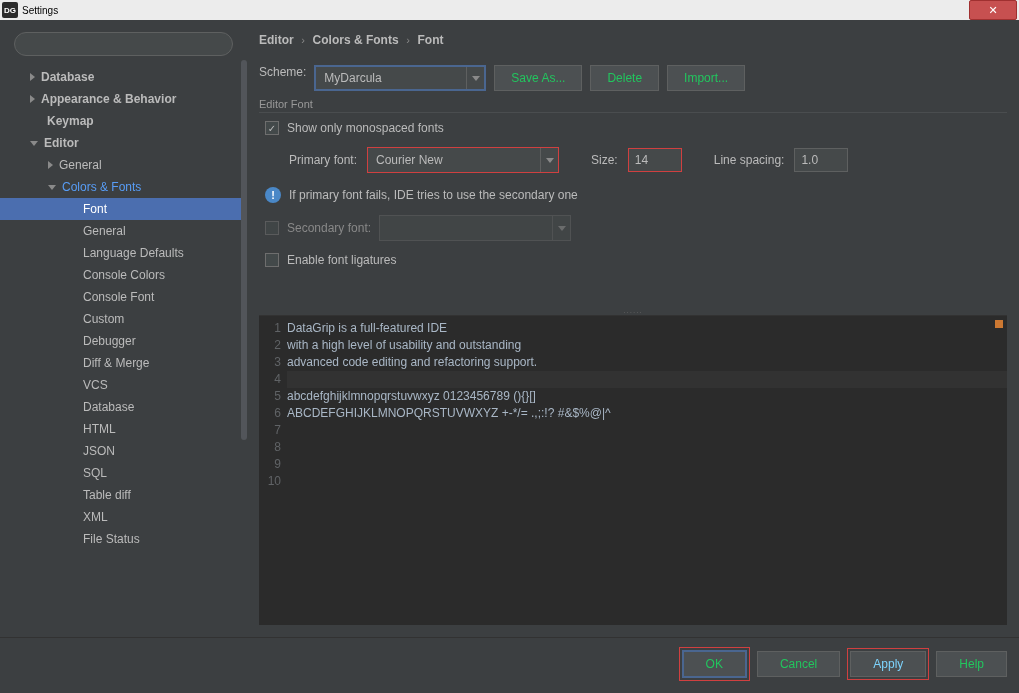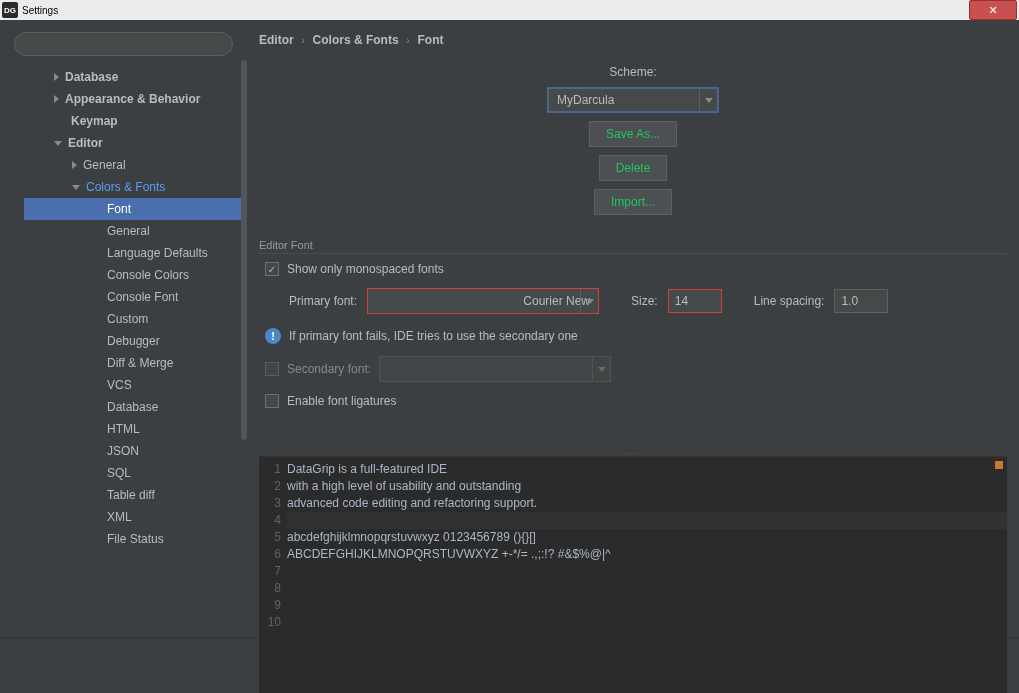--- a/index.html
+++ b/index.html
@@ -14,52 +14,52 @@
 
 
 .main { display: flex; height: 617px; }
 .sidebar { width: 247px; background: #3c3f41; padding-top: 12px; position: relative; }
 .search-wrap { padding: 0 14px 10px 14px; }
 .search { width: 100%; height: 24px; background: #45494a; border: 1px solid #5e6060; border-radius: 12px; padding: 0 10px 0 26px; color: #bbb; font-family: inherit; position: relative; }
 .search-container { position: relative; }
 .search-icon { position: absolute; left: 22px; top: 5px; color: #888; font-size: 12px; pointer-events: none; }
 
 .tree { list-style: none; }
-.tree-item { padding: 4px 0 4px 30px; cursor: pointer; color: #bbbbbb; display: flex; align-items: center; gap: 6px; margin-left: 24px; }
+.tree-item { padding: 4px 0 4px 30px; cursor: pointer; color: #bbbbbb; display: flex; align-items: center; gap: 6px; }
 .tree-item.bold { font-weight: bold; }
 .tree-item.level2 { padding-left: 48px; }
 .tree-item.level3 { padding-left: 66px; color: #bbbbbb; }
 .tree-item.selected { background: #4b6eaf; color: #fff; }
 .tree-item.active-link { color: #589df6; }
 .tree-arrow { display: inline-block; width: 0; height: 0; }
 .arrow-right { border-top: 4px solid transparent; border-bottom: 4px solid transparent; border-left: 5px solid #8a8a8a; }
 .arrow-down { border-left: 4px solid transparent; border-right: 4px solid transparent; border-top: 5px solid #8a8a8a; }
 .tree-indent { display: inline-block; width: 11px; }
 .sidebar-scrollbar { position: absolute; right: 0; top: 40px; width: 6px; height: 380px; background: #52555a; border-radius: 3px; }
 
 
 .content { flex: 1; background: #3c3f41; padding: 12px 12px; position: relative; display: flex; flex-direction: column; }
 .breadcrumb { color: #bbbbbb; font-weight: bold; font-size: 13px; margin-bottom: 18px; }
 .breadcrumb .sep { color: #888; font-weight: normal; margin: 0 4px; font-size: 11px; }
 
-.row { display: flex; align-items: center; gap: 8px; margin-bottom: 24px; flex-direction: column; }
+.row { display: flex; align-items: flex-start; gap: 8px; margin-bottom: 7px; }
 .label { color: #bbbbbb; }
 .combo { height: 26px; background: #45494a; border: 1px solid #5e6060; display: flex; align-items: center; padding: 0 8px; color: #bbb; position: relative; }
 .combo-arrow { width: 18px; border-left: 1px solid #5e6060; height: 100%; display: flex; align-items: center; justify-content: center; position: absolute; right: 0; top: 0; }
 .combo.scheme { width: 172px; border: 2px solid #4a6690; }
 .btn { height: 26px; padding: 0 16px; background: #4c5052; border: 1px solid #5e6060; color: #22c55e; display: flex; align-items: center; cursor: pointer; }
 
 .fieldset-label { color: #999; font-size: 11px; margin-bottom: 8px; border-bottom: 1px solid #4a4d4f; padding-bottom: 2px; }
 .checkbox-row { display: flex; align-items: center; gap: 8px; margin-bottom: 12px; padding-left: 6px; }
 .checkbox { width: 14px; height: 14px; border: 1px solid #6e6e6e; background: #43494a; display: flex; align-items: center; justify-content: center; font-size: 10px; color: #bbb; }
 .checkbox.checked::after { content: "✓"; }
 .checkbox.disabled { opacity: 0.6; }
 
 .font-row { display: flex; align-items: center; gap: 10px; margin-bottom: 14px; padding-left: 30px; }
-.combo.font { width: 232px; justify-content: flex-end; }
+.combo.font { width: 192px; }
 .combo.font.red-highlight { border: 1px solid #d04040; }
 .text-input { height: 24px; background: #45494a; border: 1px solid #5e6060; padding: 0 6px; color: #bbb; width: 54px; font-family: inherit; }
 .text-input.red-highlight { border: 1px solid #d04040; }
 
 .info-row { display: flex; align-items: center; gap: 8px; margin-bottom: 12px; padding-left: 6px; }
 .info-icon { width: 16px; height: 16px; border-radius: 50%; background: #4a88c7; color: #fff; display: flex; align-items: center; justify-content: center; font-weight: bold; font-size: 11px; }
 
 .preview-handle { height: 6px; text-align: center; color: #666; font-size: 8px; letter-spacing: 1px; margin-top: 30px; cursor: ns-resize; }
 .preview { background: #2b2b2b; flex: 1; min-height: 280px; display: flex; font-family: "Courier New", monospace; font-size: 14px; position: relative; border-top: 1px solid #323232; }
 .gutter { width: 28px; text-align: right; padding: 4px 6px 4px 0; color: #606366; line-height: 17px; }

